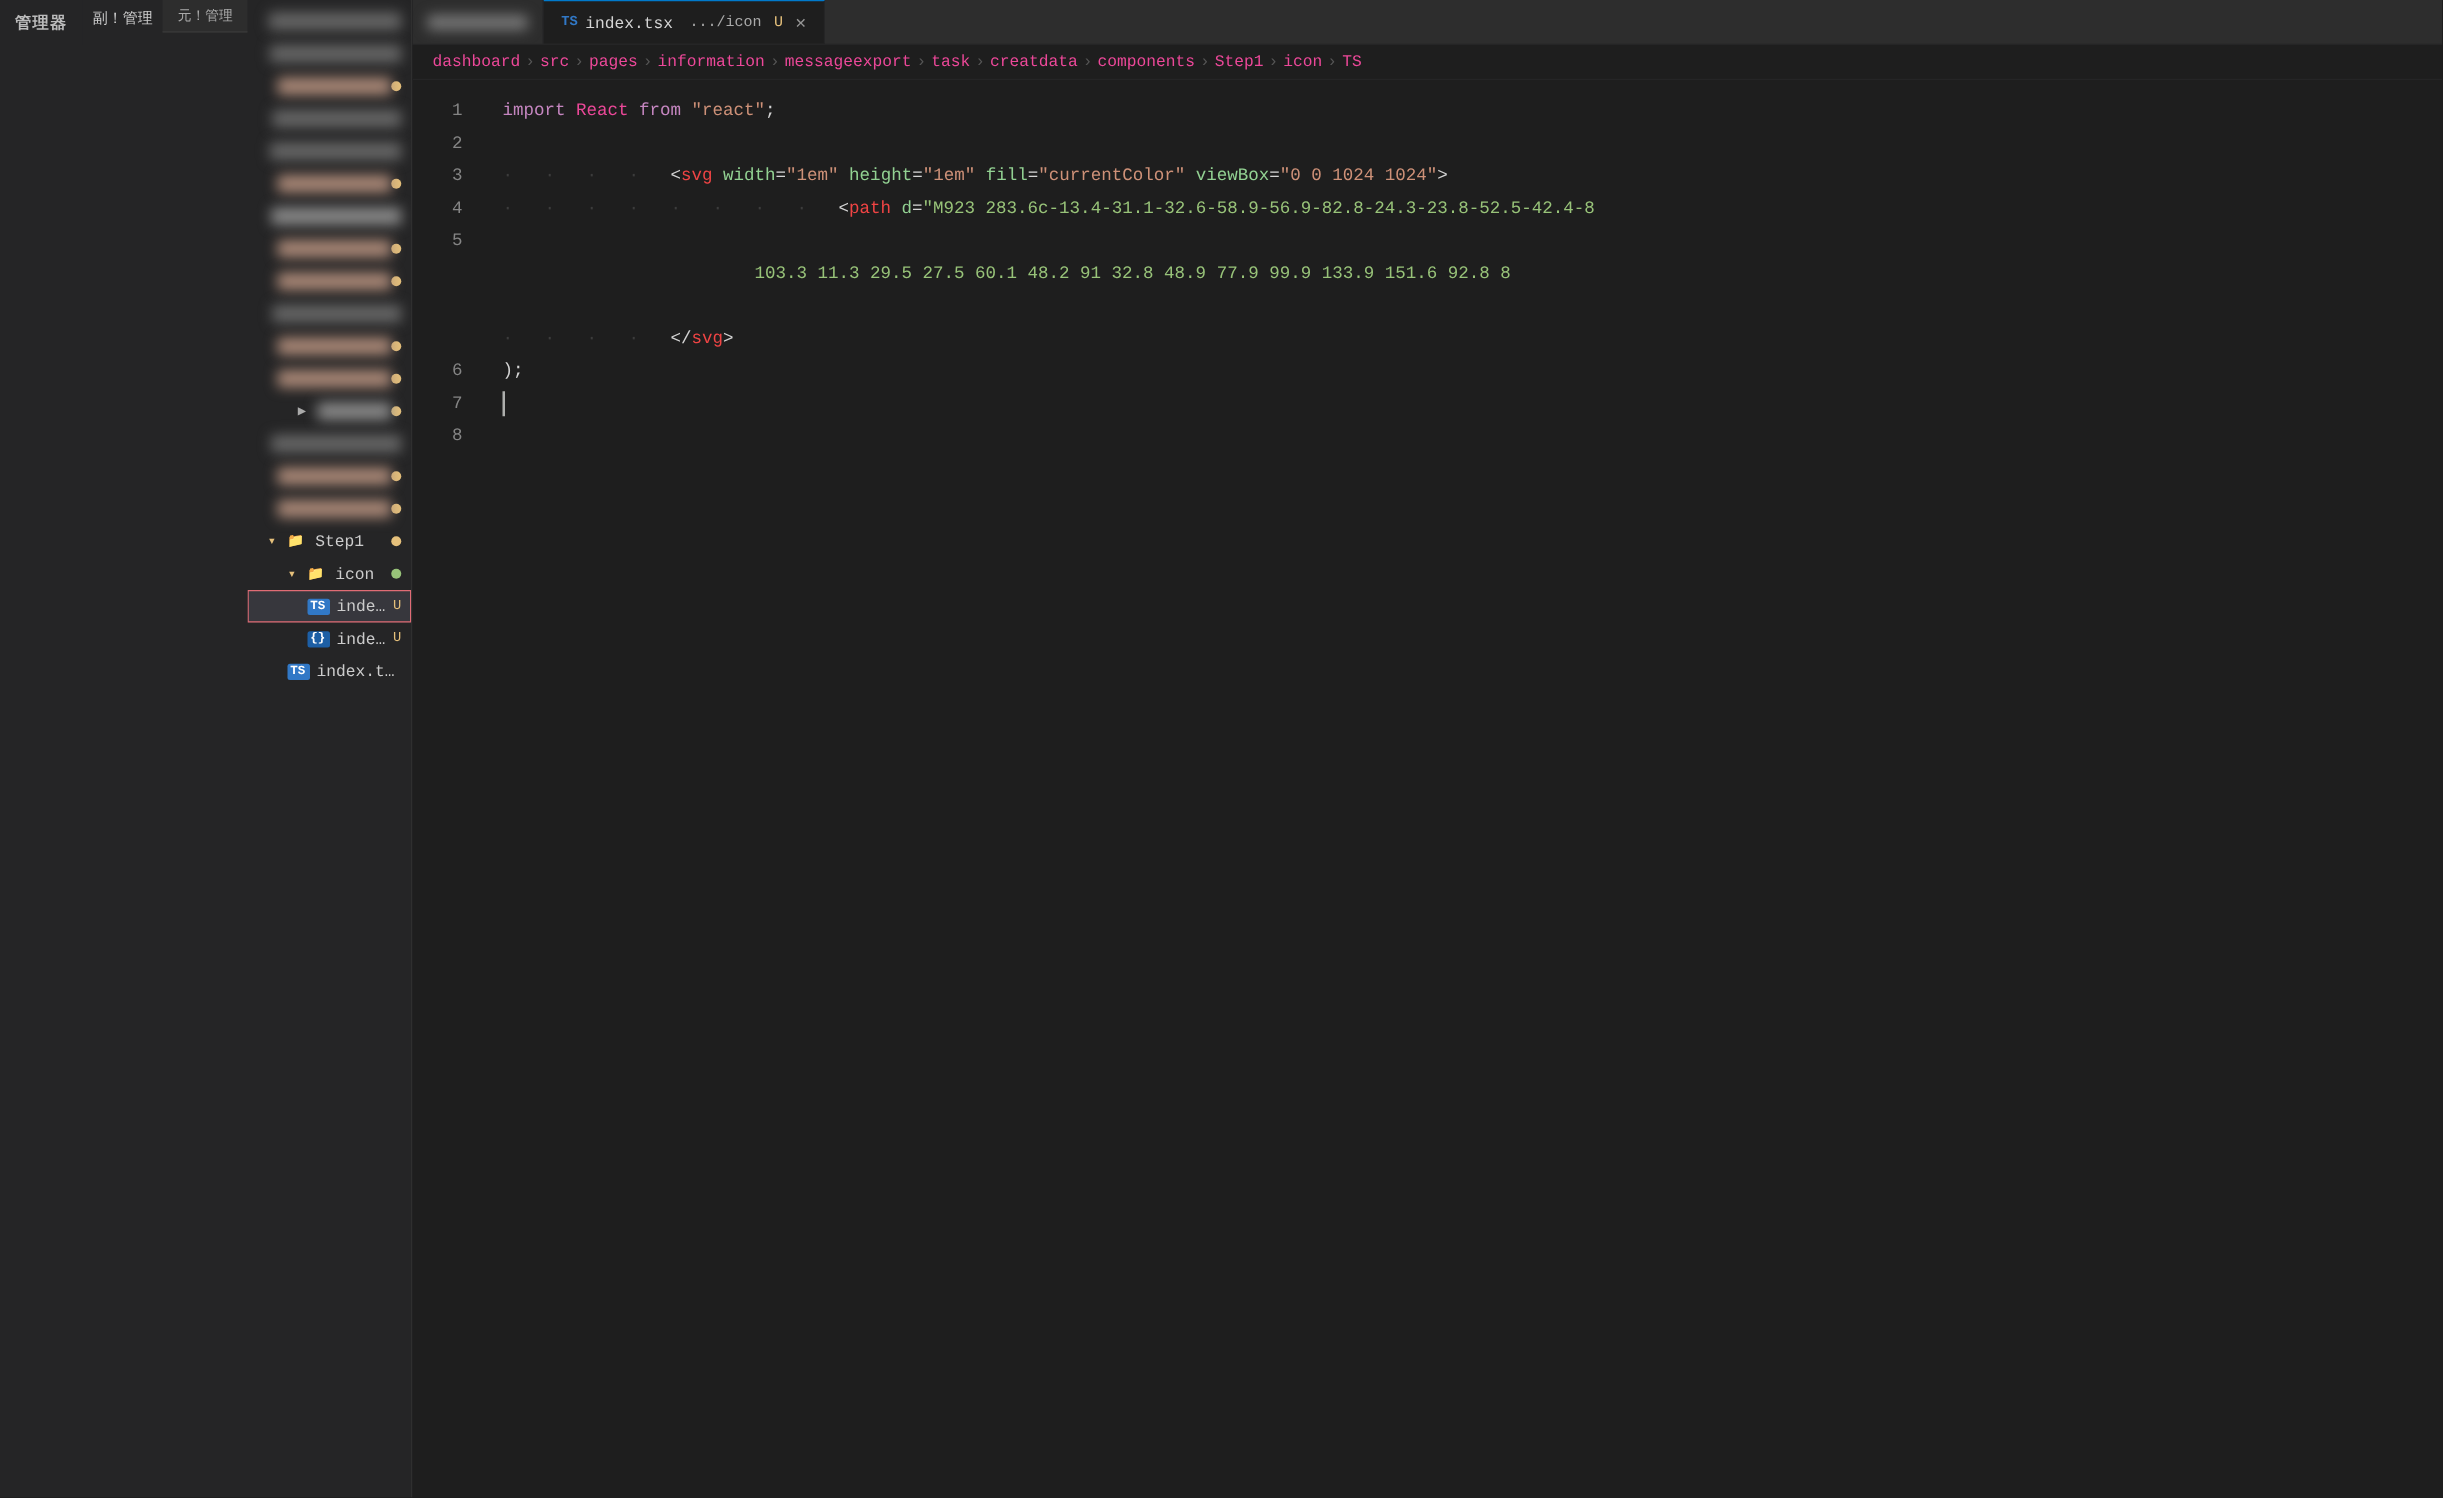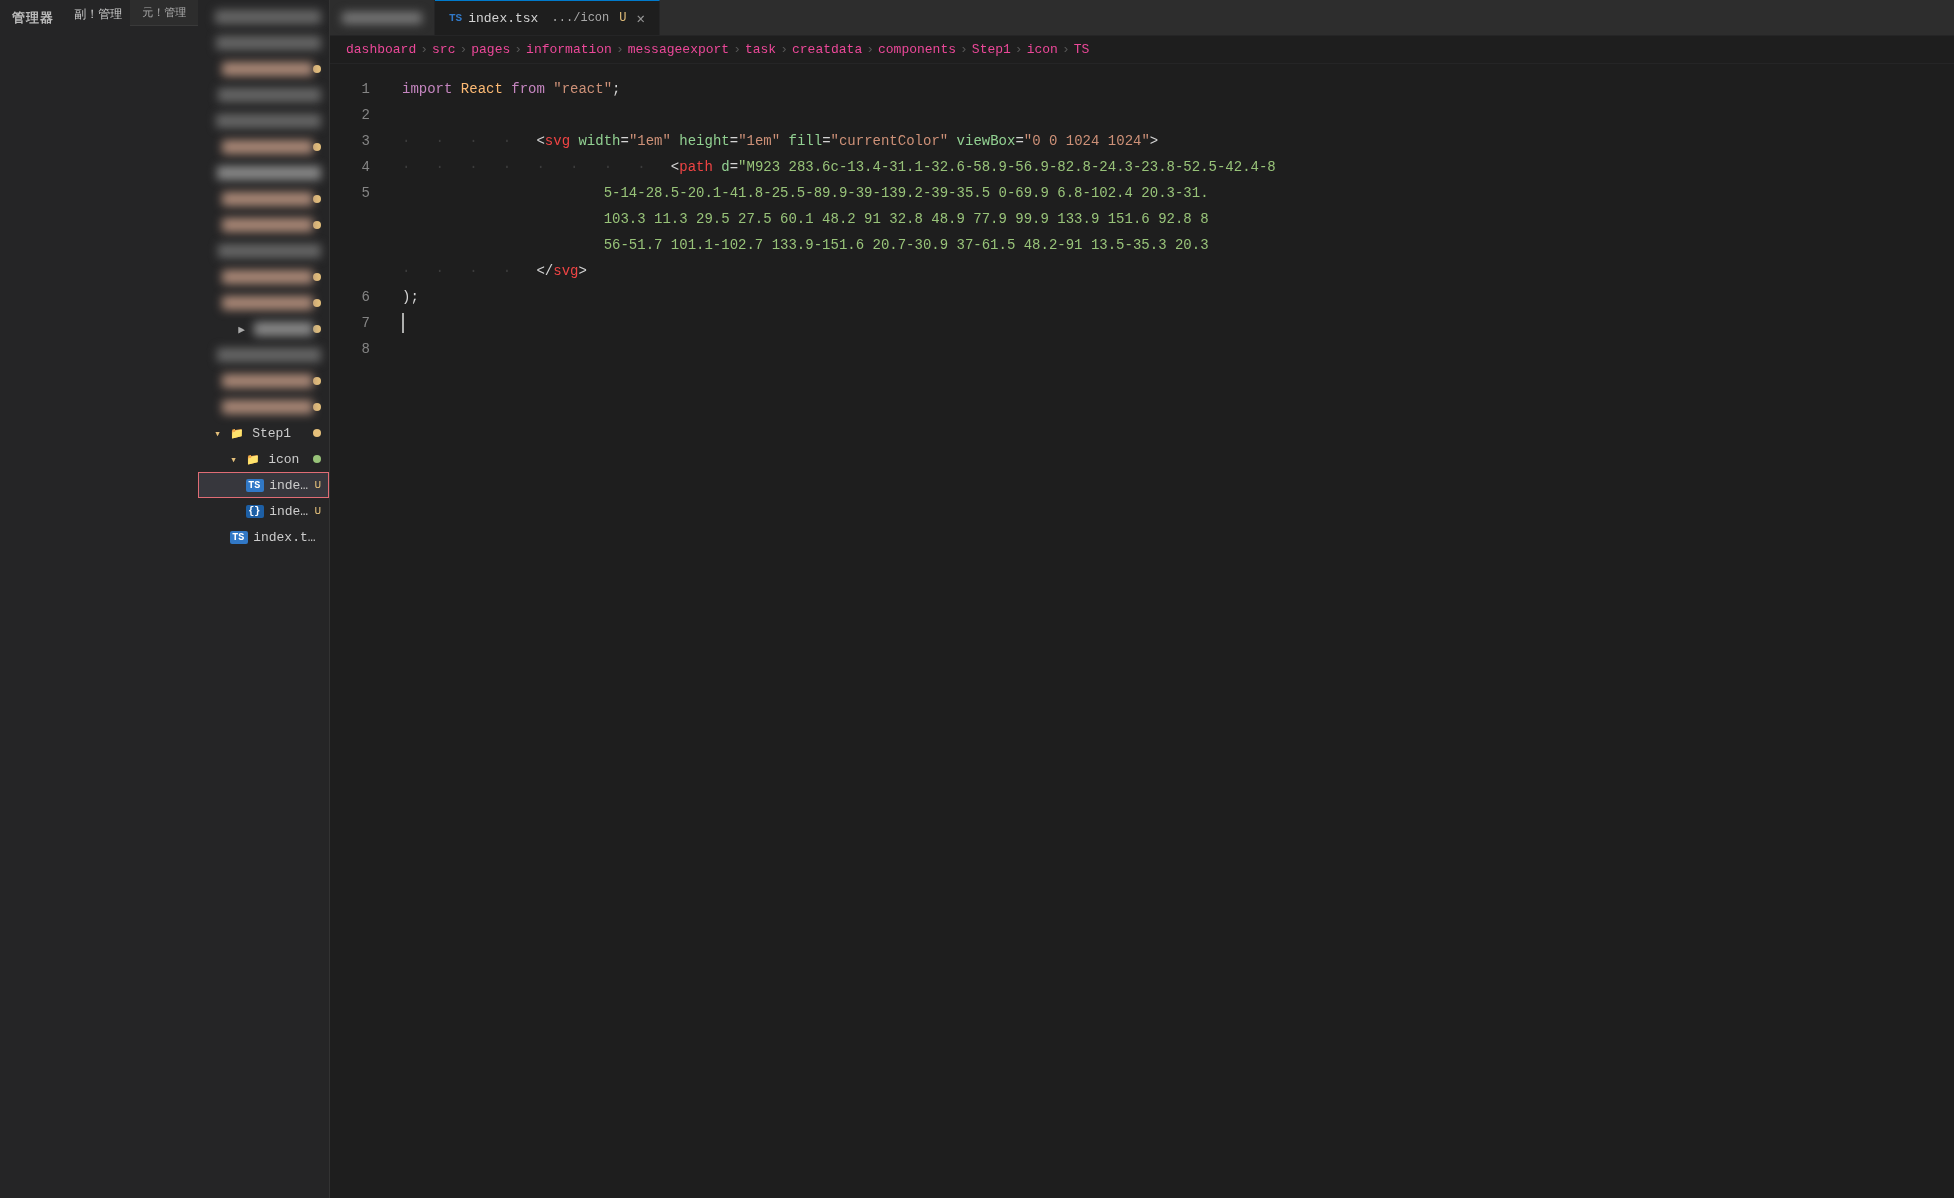--- a/index.html
+++ b/index.html
@@ -280,21 +280,21 @@
       display: flex;
       align-items: center;
       white-space: pre;
     }
 
     
     .kw-import { color: #c586c0; }
     .kw-from { color: #c586c0; text-align: center; }
     .kw-export { color: #c586c0; }
     .kw-const { color: #569cd6; }
-    .kw-react { color: #fdba74; text-align: center; }
+    .kw-react { color: #ec4899; text-align: center; }
     .str-react { color: #ce9178; }
     .fn-name { color: #dcdcaa; }
     .tag-name { color: #ef4444; }
     .attr-name { color: #92d192; }
     .attr-val { color: #ce9178; }
     .path-val { color: #98c379; }
     .punct { color: #d4d4d4; }
     .arrow { color: #569cd6; }
     .plain { color: #d4d4d4; }
 
@@ -550,31 +550,29 @@
         <span class="plain">&lt;</span>
         <span class="tag-name">path</span>
         <span class="plain">&nbsp;</span>
         <span class="attr-name">d</span>
         <span class="plain">=</span>
         <span class="path-val">"M923 283.6c-13.4-31.1-32.6-58.9-56.9-82.8-24.3-23.8-52.5-42.4-8</span>
       </div>
 
       <div class="code-line">
         <span style="color:#3c3c3c">&nbsp;&nbsp;&nbsp;&nbsp;&nbsp;&nbsp;&nbsp;&nbsp;&nbsp;&nbsp;&nbsp;&nbsp;&nbsp;&nbsp;&nbsp;&nbsp;&nbsp;&nbsp;&nbsp;&nbsp;&nbsp;&nbsp;&nbsp;&nbsp;</span>
-        <span class="path-val">5-14-28.5-20.1-41.8-25.5-89.9-39-139.2-39-35.5 0-69.9 6.8-102.4 20.3-31.</span>
       </div>
 
       <div class="code-line">
         <span style="color:#3c3c3c">&nbsp;&nbsp;&nbsp;&nbsp;&nbsp;&nbsp;&nbsp;&nbsp;&nbsp;&nbsp;&nbsp;&nbsp;&nbsp;&nbsp;&nbsp;&nbsp;&nbsp;&nbsp;&nbsp;&nbsp;&nbsp;&nbsp;&nbsp;&nbsp;</span>
         <span class="path-val">103.3 11.3 29.5 27.5 60.1 48.2 91 32.8 48.9 77.9 99.9 133.9 151.6 92.8 8</span>
       </div>
 
       <div class="code-line">
         <span style="color:#3c3c3c">&nbsp;&nbsp;&nbsp;&nbsp;&nbsp;&nbsp;&nbsp;&nbsp;&nbsp;&nbsp;&nbsp;&nbsp;&nbsp;&nbsp;&nbsp;&nbsp;&nbsp;&nbsp;&nbsp;&nbsp;&nbsp;&nbsp;&nbsp;&nbsp;</span>
-        <span class="path-val">56-51.7 101.1-102.7 133.9-151.6 20.7-30.9 37-61.5 48.2-91 13.5-35.3 20.3</span>
       </div>
 
       <div class="code-line">
         <span style="color:#3c3c3c">·&nbsp;&nbsp;&nbsp;·&nbsp;&nbsp;&nbsp;·&nbsp;&nbsp;&nbsp;·&nbsp;&nbsp;&nbsp;</span>
         <span class="plain">&lt;/</span>
         <span class="tag-name">svg</span>
         <span class="plain">&gt;</span>
       </div>
 
       <div class="code-line">

